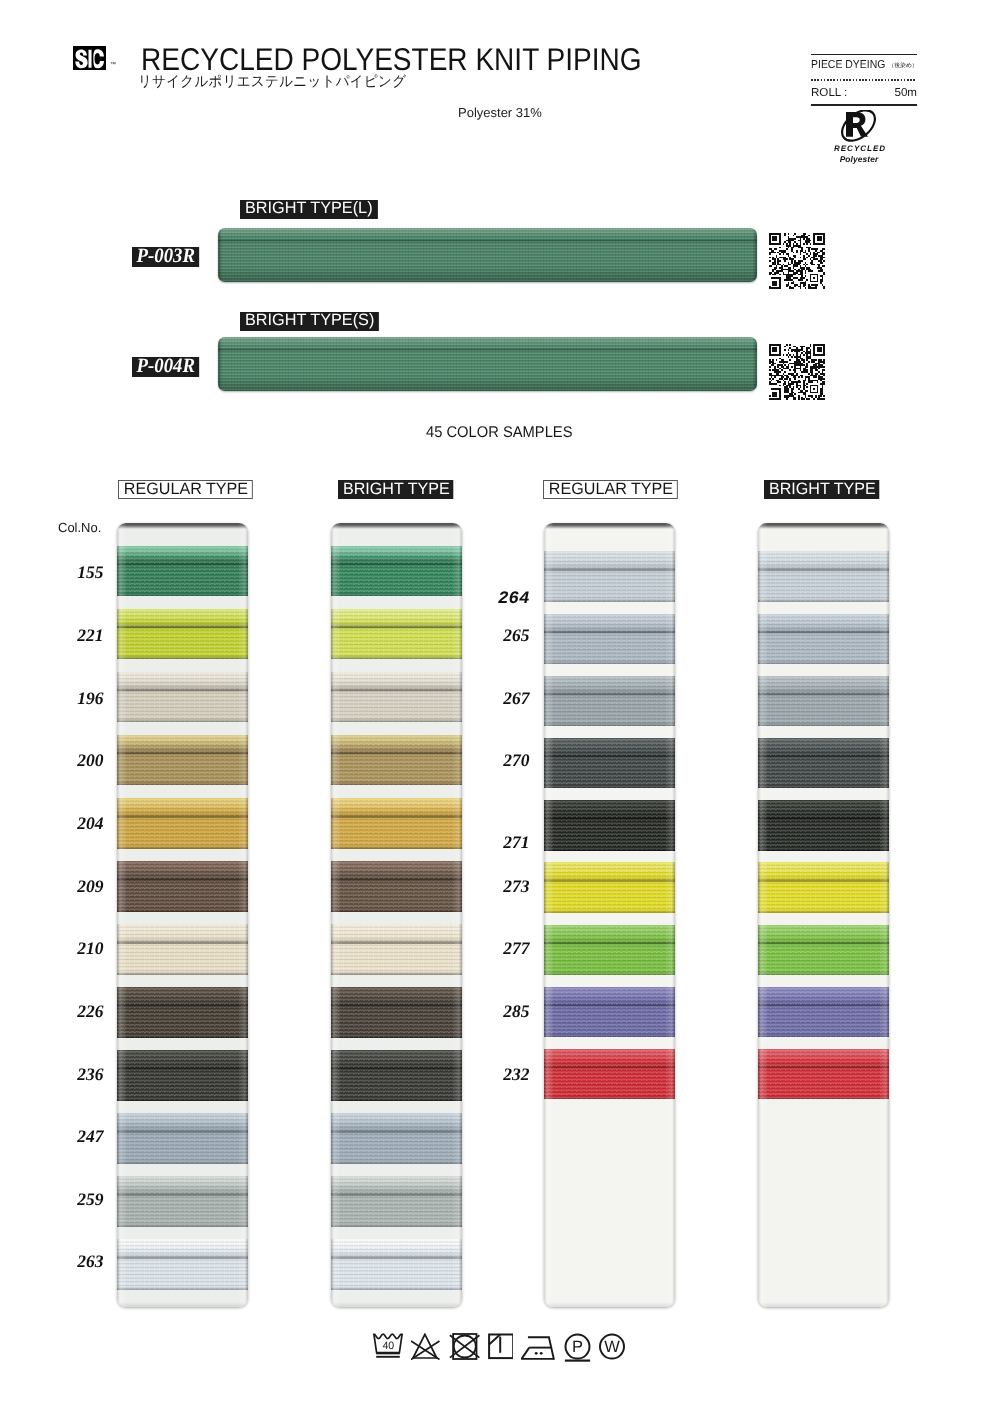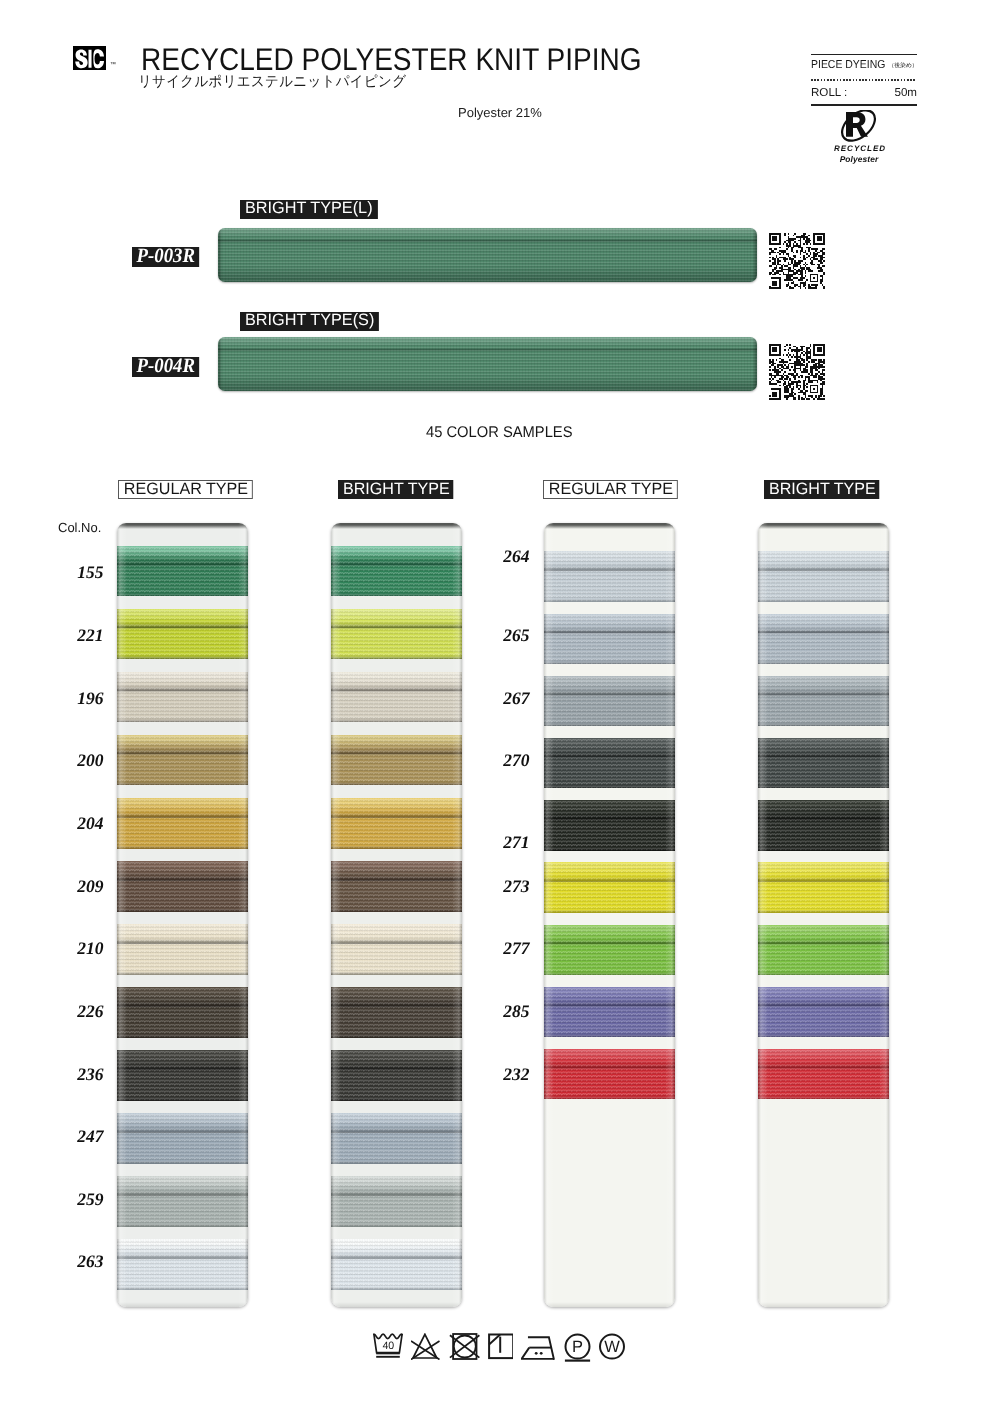--- a/index.html
+++ b/index.html
@@ -126,21 +126,21 @@
     <g fill="#ffffff">
       <path d="M9 62 h15.6 c0.6 9.2 3.3 13.6 8.6 13.6 4.3 0 6.9-2.4 6.9-6.3 0-3.8-2.2-5.9-8.6-8.6l-6.6-2.8C15.2 53.3 10.2 46.4 10.2 36.3 10.2 22.6 19 13.6 32.9 13.6 c13.9 0 22 8.6 22.7 23.9H40.8c-0.4-7.6-2.7-11.1-7-11.1-3.8 0-6.1 2.3-6.1 5.9 0 3.5 2.1 5.5 8.2 8.1l6.9 3C53.2 48.5 58.5 55.6 58.5 66.1 58.5 79.7 49.3 89 34.6 89 19.8 89 9.6 79 9 62z"></path>
       <rect x="62" y="15" width="12.2" height="72"></rect>
       <path d="M124 59.8 h-16.3 c-1.0 9.5-4.4 14.2-10.4 14.2 -7.3 0-11.1-7.8-11.1-22.9 0-15.2 3.9-23.4 11.2-23.4 6.0 0 9.2 4.3 10.2 13.8h16.4 C122.6 22.9 112.4 13.4 97.0 13.4 84.0 13.4 81.5 25.0 81.5 51.3 81.5 77.0 84.0 89.2 97.0 89.2 c15.5 0 25.8-9.3 27.0-29.4z"></path>
     </g>
   </svg>
 </div>
 <div class="abs" id="logo-tm">™</div>
 <div class="abs" id="title">RECYCLED POLYESTER KNIT PIPING</div>
 <div class="abs" id="subtitle">リサイクルポリエステルニットパイピング</div>
-<div class="abs" id="composition">Polyester 21%</div>
+<div class="abs" id="composition">Polyester 31%</div>
 
 <div class="abs" id="specbox">
   <div class="rule"></div>
   <div id="dyeing">
       <span class="lbl">PIECE DYEING</span>
       <span class="jp">（後染め）</span>
     </div>
   <div class="dotrule"></div>
   <div class="spec-row" id="rollrow">
     <span>ROLL :</span>
@@ -1239,21 +1239,21 @@
     <div class="colnum" style="left: 57.5px; top: 816.9px;">204</div>
     <div class="colnum" style="left: 57.5px; top: 879.55px;">209</div>
     <div class="colnum" style="left: 57.5px; top: 942.2px;">210</div>
     <div class="colnum" style="left: 57.5px; top: 1004.85px;">226</div>
     <div class="colnum" style="left: 57.5px; top: 1067.5px;">236</div>
     <div class="colnum" style="left: 57.5px; top: 1130.15px;">247</div>
     <div class="colnum" style="left: 57.5px; top: 1192.8px; font-style: italic;">259</div>
     <div class="colnum" style="left: 57.5px; top: 1255.45px;">263</div>
   </div>
 <div id="labels-right">
-    <div class="colnum" style="left: 483.6px; top: 550px;">264</div>
+    <div class="colnum" style="left: 483.6px; top: 593px; font-family: Liberation Mono, monospace;">264</div>
     <div class="colnum" style="left: 483.6px; top: 628.95px;">265</div>
     <div class="colnum" style="left: 483.6px; top: 691.6px;">267</div>
     <div class="colnum" style="left: 483.6px; top: 754.25px;">270</div>
     <div class="colnum" style="left: 483.6px; top: 836px;">271</div>
     <div class="colnum" style="left: 483.6px; top: 879.55px;">273</div>
     <div class="colnum" style="left: 483.6px; top: 942.2px;">277</div>
     <div class="colnum" style="left: 483.6px; top: 1004.85px;">285</div>
     <div class="colnum" style="left: 483.6px; top: 1067.5px;">232</div>
   </div>
 

